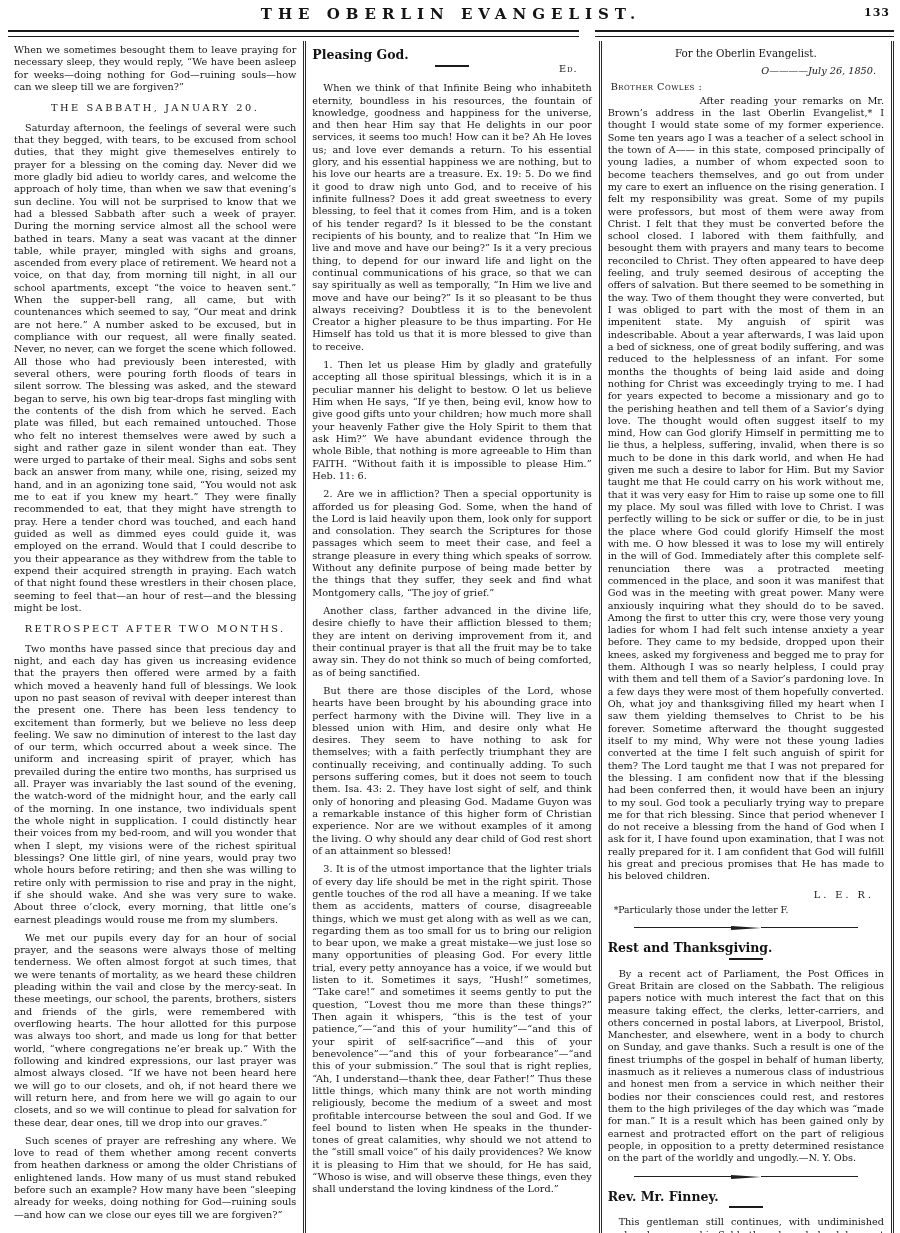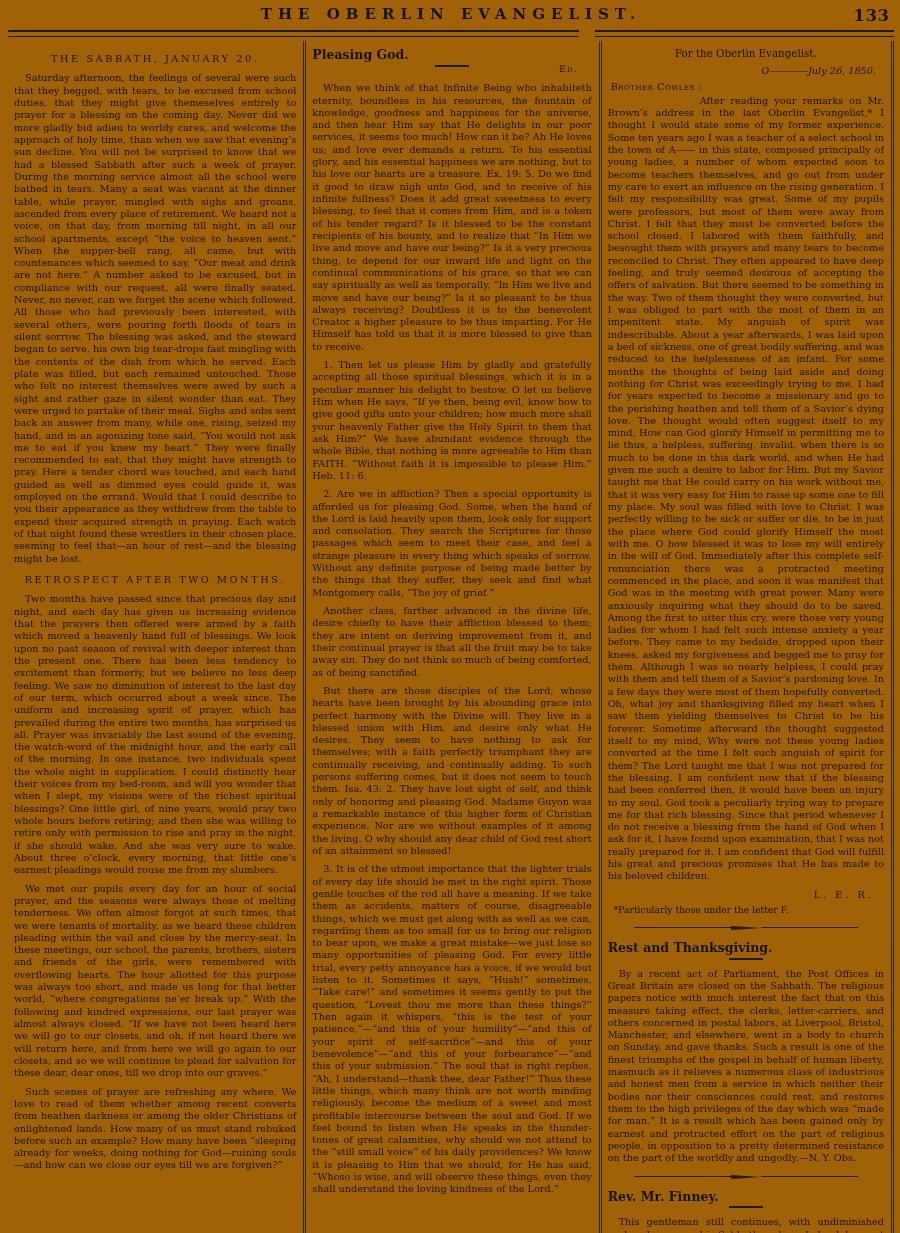--- a/index.html
+++ b/index.html
@@ -1,37 +1,37 @@
 <!DOCTYPE html>
 <html><head>
 <meta charset="utf-8">
 <style>
   html, body { margin: 0; padding: 0; background: #d8d5cc; }
   .page {
     position: relative;
     width: 900px;
     height: 1233px;
     margin: 0 auto;
-    background: #a16207;
+    background: #ffffff;
     color: #141414;
     font-family: "DejaVu Serif", "Liberation Serif", serif;
     box-sizing: border-box;
     padding: 3px 6px 8px 8px;
     overflow: hidden;
   }
   
   .masthead { position: relative; height: 24px; }
   .paper-title {
     margin: 0; text-align: center;
     font-size: 15px; font-weight: bold; letter-spacing: 6px;
     padding-top: 2px;
   }
   .page-number {
     position: absolute; right: 4px; top: 3px;
-    font-size: 16px; font-weight: bold; letter-spacing: 1px;
+    font-size: 11px; font-weight: bold; letter-spacing: 1px;
   }
   
   .top-rule { display: flex; gap: 16px; margin-top: 3px; }
   .rule-seg { height: 4px; border-top: 2px solid #1b1b1b; border-bottom: 1px solid #1b1b1b; }
   .seg-left { flex: 0 0 64.5%; }
   .seg-right { flex: 1; }
   
   .columns { display: flex; margin-top: 4px; align-items: stretch; }
   .col {
     width: 33.333%; box-sizing: border-box;
@@ -84,20 +84,21 @@
   </header>
 
   <div class="top-rule">
     <div class="rule-seg seg-left"></div>
     <div class="rule-seg seg-right"></div>
   </div>
 
   <main class="columns">
 
     <section class="col">
+      <p class="para no-indent">When we sometimes besought them to leave praying for necessary sleep, they would reply, “We have been asleep for weeks—doing nothing for God—ruining souls—how can we sleep till we are forgiven?”</p>
       <h3 class="subhead">THE SABBATH, JANUARY 20.</h3>
       <p class="para">Saturday afternoon, the feelings of several were such that they begged, with tears, to be excused from school duties, that they might give themeselves entirely to prayer for a blessing on the coming day. Never did we more gladly bid adieu to worldy cares, and welcome the approach of holy time, than when we saw that evening’s sun decline. You will not be surprised to know that we had a blessed Sabbath after such a week of prayer. During the morning service almost all the school were bathed in tears. Many a seat was vacant at the dinner table, while prayer, mingled with sighs and groans, ascended from every place of retirement. We heard not a voice, on that day, from morning till night, in all our school apartments, except “the voice to heaven sent.” When the supper-bell rang, all came, but with countenances which seemed to say, “Our meat and drink are not here.” A number asked to be excused, but in compliance with our request, all were finally seated. Never, no never, can we forget the scene which followed. All those who had previously been interested, with several others, were pouring forth floods of tears in silent sorrow. The blessing was asked, and the steward began to serve, his own big tear-drops fast mingling with the contents of the dish from which he served. Each plate was filled, but each remained untouched. Those who felt no interest themselves were awed by such a sight and rather gaze in silent wonder than eat. They were urged to partake of their meal. Sighs and sobs sent back an answer from many, while one, rising, seized my hand, and in an agonizing tone said, “You would not ask me to eat if you knew my heart.” They were finally recommended to eat, that they might have strength to pray. Here a tender chord was touched, and each hand guided as well as dimmed eyes could guide it, was employed on the errand. Would that I could describe to you their appearance as they withdrew from the table to expend their acquired strength in praying. Each watch of that night found these wrestlers in their chosen place, seeming to feel that—an hour of rest—and the blessing might be lost.</p>
       <h3 class="subhead">RETROSPECT AFTER TWO MONTHS.</h3>
       <p class="para">Two months have passed since that precious day and night, and each day has given us increasing evidence that the prayers then offered were armed by a faith which moved a heavenly hand full of blessings. We look upon no past season of revival with deeper interest than the present one. There has been less tendency to excitement than formerly, but we believe no less deep feeling. We saw no diminution of interest to the last day of our term, which occurred about a week since. The uniform and increasing spirit of prayer, which has prevailed during the entire two months, has surprised us all. Prayer was invariably the last sound of the evening, the watch-word of the midnight hour, and the early call of the morning. In one instance, two individuals spent the whole night in supplication. I could distinctly hear their voices from my bed-room, and will you wonder that when I slept, my visions were of the richest spiritual blessings? One little girl, of nine years, would pray two whole hours before retiring; and then she was willing to retire only with permission to rise and pray in the night, if she should wake. And she was very sure to wake. About three o’clock, every morning, that little one’s earnest pleadings would rouse me from my slumbers.</p>
       <p class="para">We met our pupils every day for an hour of social prayer, and the seasons were always those of melting tenderness. We often almost forgot at such times, that we were tenants of mortality, as we heard these children pleading within the vail and close by the mercy-seat. In these meetings, our school, the parents, brothers, sisters and friends of the girls, were remembered with overflowing hearts. The hour allotted for this purpose was always too short, and made us long for that better world, “where congregations ne’er break up.” With the following and kindred expressions, our last prayer was almost always closed. “If we have not been heard here we will go to our closets, and oh, if not heard there we will return here, and from here we will go again to our closets, and so we will continue to plead for salvation for these dear, dear ones, till we drop into our graves.”</p>
       <p class="para">Such scenes of prayer are refreshing any where. We love to read of them whether among recent converts from heathen darkness or among the older Christians of enlightened lands. How many of us must stand rebuked before such an example? How many have been “sleeping already for weeks, doing nothing for God—ruining souls—and how can we close our eyes till we are forgiven?”</p>
     </section>
 
     <section class="col col-mid">
       <h2 class="article-head">Pleasing God.</h2>

